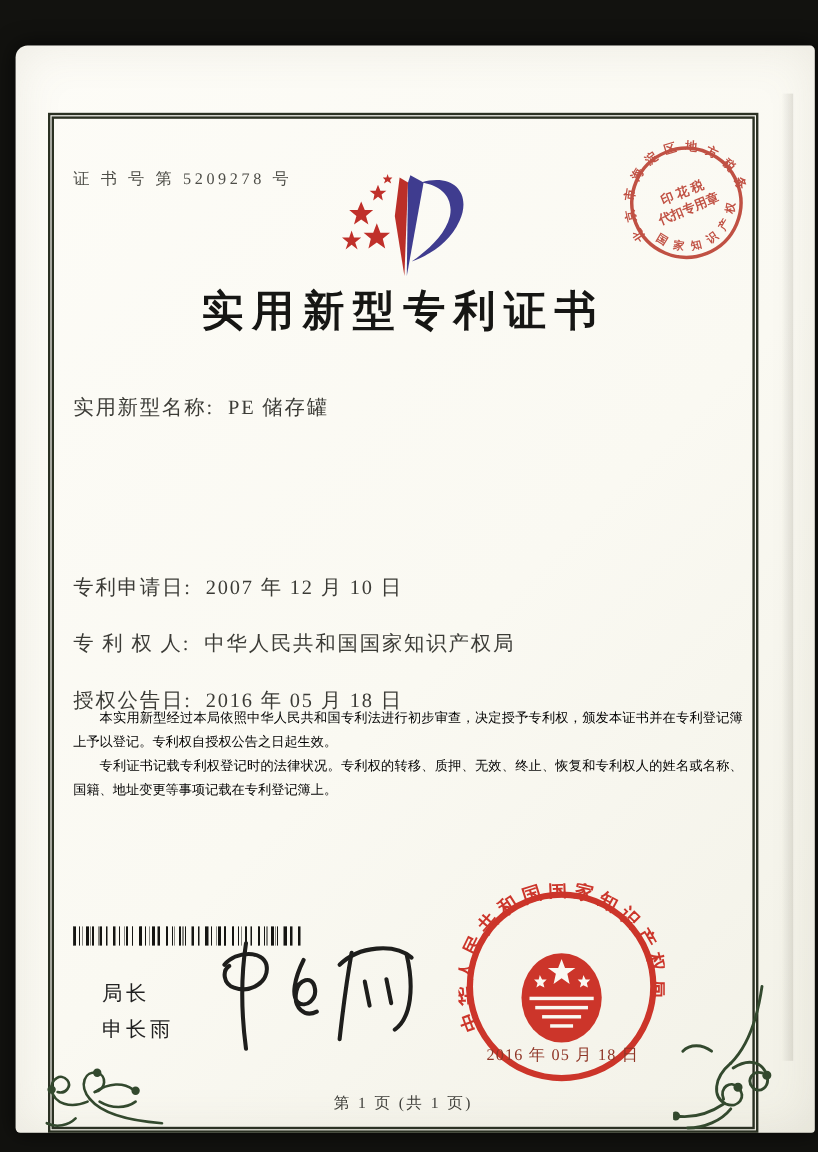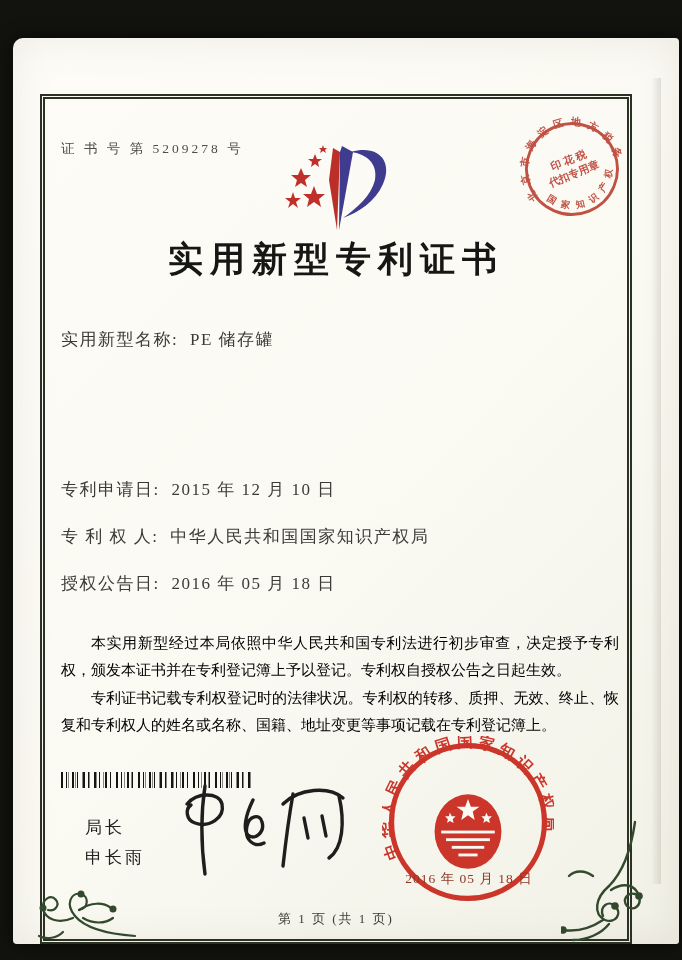--- a/index.html
+++ b/index.html
@@ -35,22 +35,22 @@
   .tax-stamp{
     left:501px;top:73px;width:116px;height:116px;
     transform:rotate(-22deg);opacity:.88;
   }
   .field{
     position:absolute;left:48px;width:540px;
     font-size:17px;color:#3b3b36;letter-spacing:1.5px;white-space:nowrap;
   }
   .field .fvalue{margin-left:6px;}
   .body-text{
-    left:48px;top:592px;width:558px;
-    font-size:15px;line-height:1.82;color:#28282"4;color:#282824;
+    left:48px;top:551px;width:558px;
+    font-size:11px;line-height:1.82;color:#28282"4;color:#282824;
     font-style:italic;text-align:justify;
   }
   .body-text p{margin:0;text-indent:2em;}
   .barcode{
     left:48px;top:734px;width:192px;height:16px;
     background:
       repeating-linear-gradient(90deg,#15151280 0 1px,transparent 1px 7px),
       repeating-linear-gradient(90deg,#151512 0 2px,transparent 2px 5px,#151512 5px 6px,transparent 6px 11px);
   }
   .signer-title{left:72px;top:778px;font-size:17px;color:#222;letter-spacing:3px;}
@@ -118,21 +118,21 @@
   </div>
 
   <div class="abs doc-title">实用新型专利证书</div>
 
   <div class="field" style="top:290px">
     <span class="flabel">实用新型名称:</span>
     <span class="fvalue">PE 储存罐</span>
   </div>
   <div class="field" style="top:440px">
     <span class="flabel">专利申请日:</span>
-    <span class="fvalue">2015 年 12 月 10 日</span>
+    <span class="fvalue">2007 年 12 月 10 日</span>
   </div>
   <div class="field" style="top:487px">
     <span class="flabel">专 利 权 人:</span>
     <span class="fvalue">中华人民共和国国家知识产权局</span>
   </div>
   <div class="field" style="top:534px">
     <span class="flabel">授权公告日:</span>
     <span class="fvalue">2016 年 05 月 18 日</span>
   </div>
 

